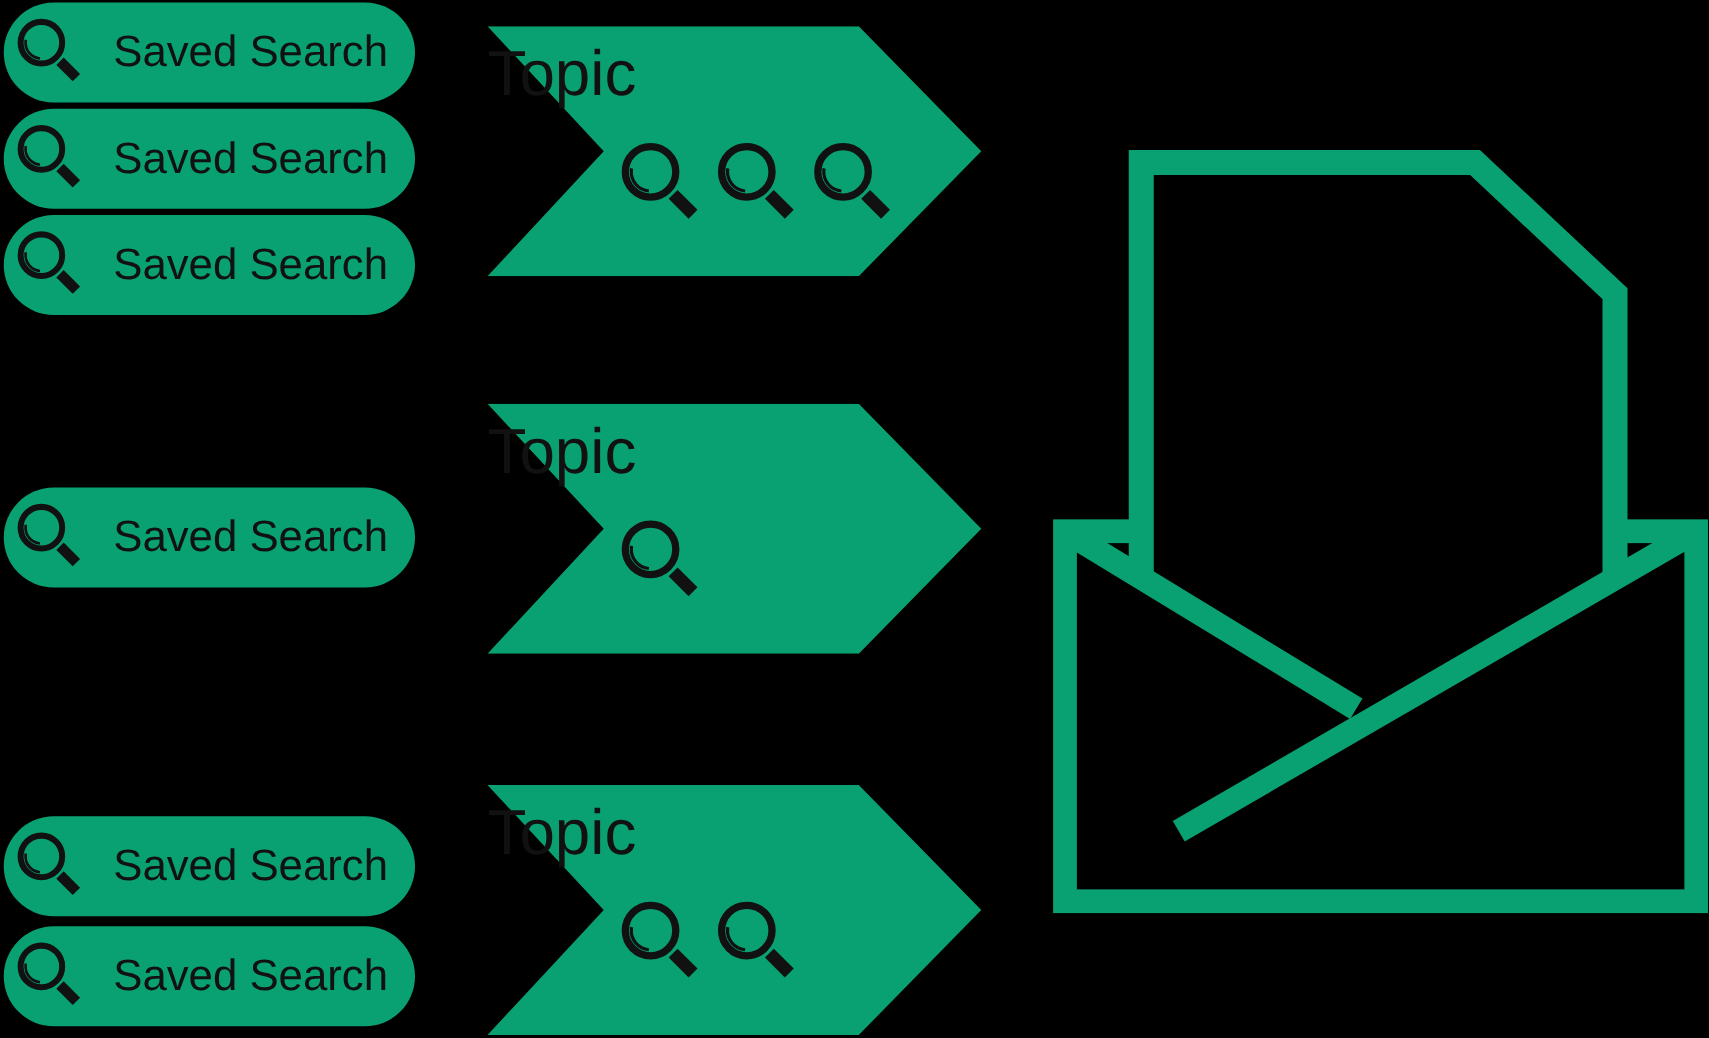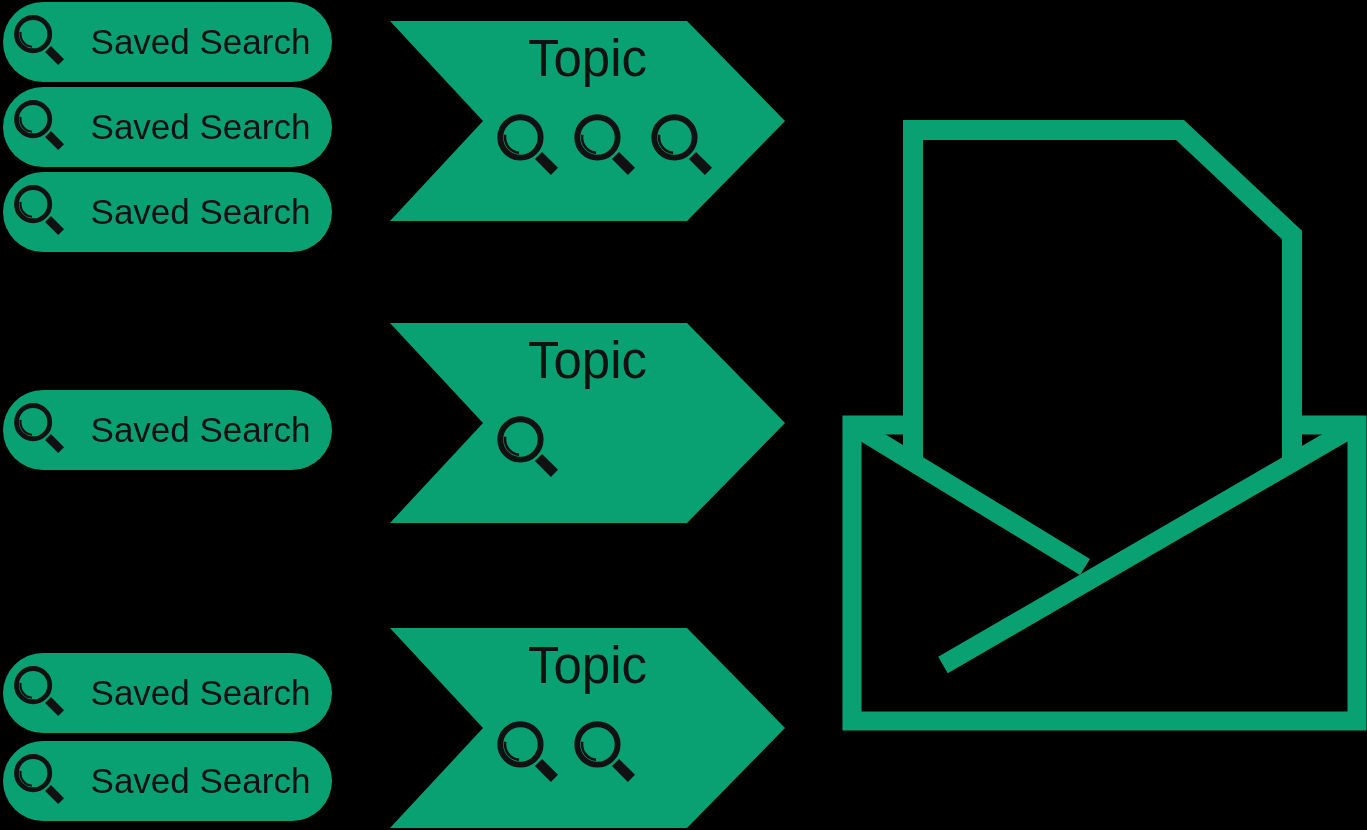--- a/index.html
+++ b/index.html
@@ -20,21 +20,21 @@
   }
   .pill .mag-small{flex:0 0 auto;margin-left:10px;}
   .pill .pill-label{
     flex:1;text-align:center;font-size:35px;color:var(--icon-black);
     white-space:nowrap;
   }
   
   .chevron{position:absolute;left:390px;width:395px;height:200px;}
   .chevron .shape{position:absolute;left:0;top:0;}
   .chevron .topic-label{
-    position:absolute;top:12px;left:0;width:100%;text-align:center;
+    position:absolute;top:12px;left:0;width:100%;
     font-size:51px;color:var(--icon-black);line-height:1;
   }
   .icon-row{position:absolute;top:92px;left:106px;display:flex;gap:9px;}
   
   .mag-ring{fill:none;stroke:var(--icon-black);stroke-width:5.5;}
   .mag-shine{fill:none;stroke:var(--icon-black);stroke-width:2.4;stroke-dasharray:24 68;}
   .mag-handle{stroke:var(--icon-black);stroke-width:9.5;stroke-linecap:butt;}
   
   .envelope-svg{position:absolute;left:840px;top:105px;}
   .green-stroke{fill:none;stroke:var(--brand-green);}

